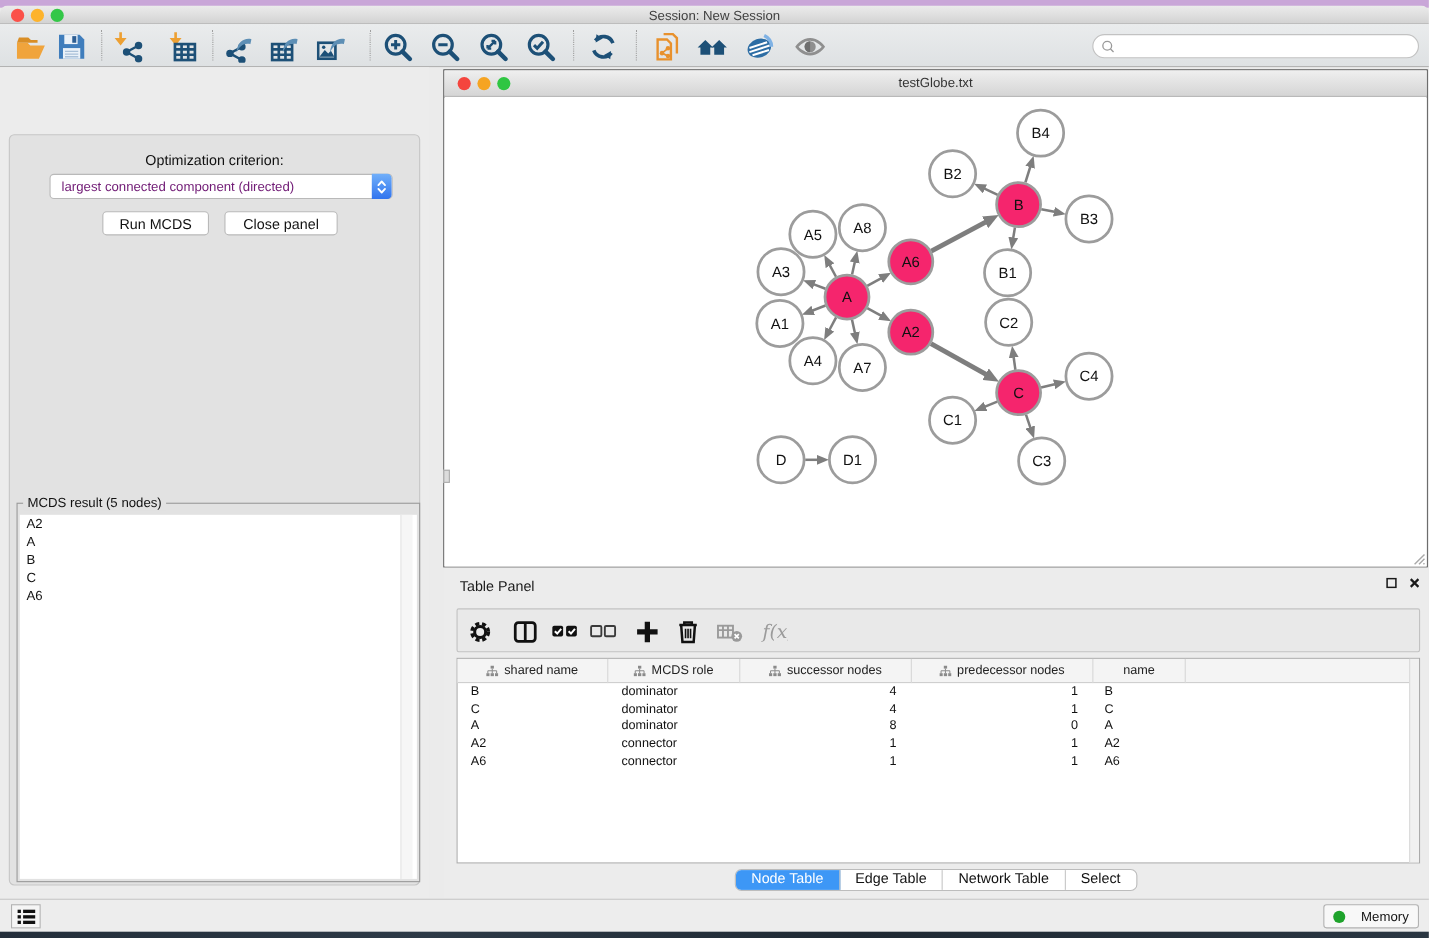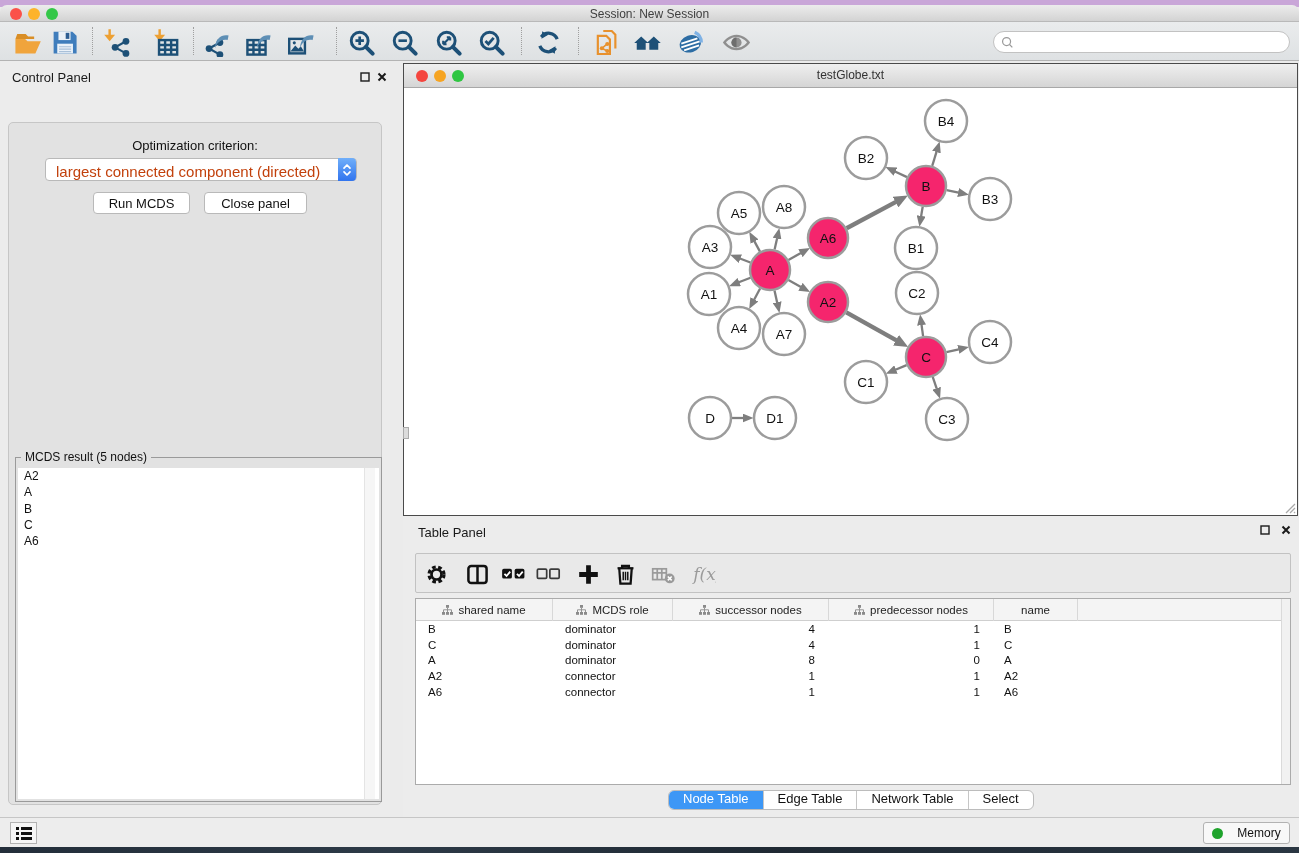--- a/index.html
+++ b/index.html
@@ -29,21 +29,21 @@
   #cp-title { position:absolute; left:12px; top:2px; font-size:13px; color:#1A1A1A; }
   .wbtn { position:absolute; top:2px; width:14px; height:14px; display:flex; align-items:center; justify-content:center; }
   #cp-tabs { position:absolute; left:77px; top:35px; display:flex; }
   .cptab { font-size:13px; color:#111; background:#fff; border:1px solid #B5B5B5; padding:2px 12px 3px; margin-left:-1px; }
   .cptab:first-child { border-radius:5px 0 0 5px; }
   .cptab:last-child { border-radius:0 5px 5px 0; }
   .cptab.active { background:#3D97F6; border-color:#3D97F6; color:#fff; }
   #cp-inner { position:absolute; left:8px; top:61px; width:374px; height:683px; background:#E2E2E2; border:1px solid #C6C6C6; border-radius:5px; }
   #opt-label { position:absolute; left:0; top:15px; width:100%; text-align:center; font-size:13px; color:#111; }
   #criterion-dropdown { position:absolute; left:36px; top:35px; width:312px; height:23px; background:#fff; border:1px solid #B9B9B9; border-radius:4px; }
-  #criterion-value { position:absolute; left:10px; top:4px; font-size:15px; color:#c2410c;text-align:center; }
+  #criterion-value { position:absolute; left:10px; top:4px; font-size:12px; color:#701a75;text-align:center; }
   #dd-stepper { position:absolute; right:0; top:-1px; width:18px; height:23px; border-radius:0 4px 4px 0; background:linear-gradient(#70AFFA,#3174EE); display:flex; align-items:center; justify-content:center; }
   .cbtn { position:absolute; top:69px; height:22px; background:#fff; border:1px solid #B9B9B9; border-radius:4px; font-size:13px; color:#111; display:flex; align-items:center; justify-content:center; }
   #run-mcds-button { left:84px; width:97px; }
   #close-panel-button { left:195px; width:103px; }
   #result-group { position:absolute; left:6px; top:334px; width:367px; height:345px; border:1px solid #9A9A9A; }
   #result-title { position:absolute; left:5px; top:-8px; background:#E2E2E2; padding:0 4px; font-size:12px; color:#111; }
   #result-list { position:absolute; left:2px; top:10px; width:361px; height:331px; background:#fff; overflow:hidden; }
   #result-scroll { position:absolute; right:4px; top:0; width:11px; height:331px; background:#F6F6F6; border-left:1px solid #E4E4E4; }
   .mcds-item { font-size:12px; color:#111; padding-left:6px; line-height:16.3px; }
   #result-list .mcds-item:first-child { padding-top:5px; }
@@ -243,33 +243,20 @@
         </svg>
       </div>
       <div class="tsep" style="left: 92px;"></div>
       <div class="tsep" style="left: 193px;"></div>
       <div class="tsep" style="left: 336px;"></div>
       <div class="tsep" style="left: 521px;"></div>
       <div class="tsep" style="left: 578px;"></div>
     </div>
 
   <div id="control-panel" class="abs">
-    <div id="cp-header">
-      <span id="cp-title">Control Panel</span>
-      <span class="wbtn" style="left:358px;">
-          <svg width="10" height="10" viewBox="0 0 10 10">
-            <rect x="1" y="1" width="8" height="8" fill="none" stroke="#1A1A1A" stroke-width="1.4"></rect>
-          </svg>
-        </span>
-      <span class="wbtn" style="left:375px;">
-          <svg width="10" height="10" viewBox="0 0 10 10">
-            <path d="M1.5 1.5l7 7M8.5 1.5l-7 7" stroke="#1A1A1A" stroke-width="2"></path>
-          </svg>
-        </span>
-    </div>
     <div id="cp-inner">
       <div id="opt-label">Optimization criterion:</div>
       <div id="criterion-dropdown">
         <span id="criterion-value">largest connected component (directed)</span>
         <span id="dd-stepper">
             <svg width="10" height="14" viewBox="0 0 10 14">
               <path d="M2 5.2L5 2l3 3.2M2 8.8L5 12l3-3.2" fill="none" stroke="#fff" stroke-width="1.7" stroke-linecap="round" stroke-linejoin="round"></path>
             </svg>
           </span>
       </div>

